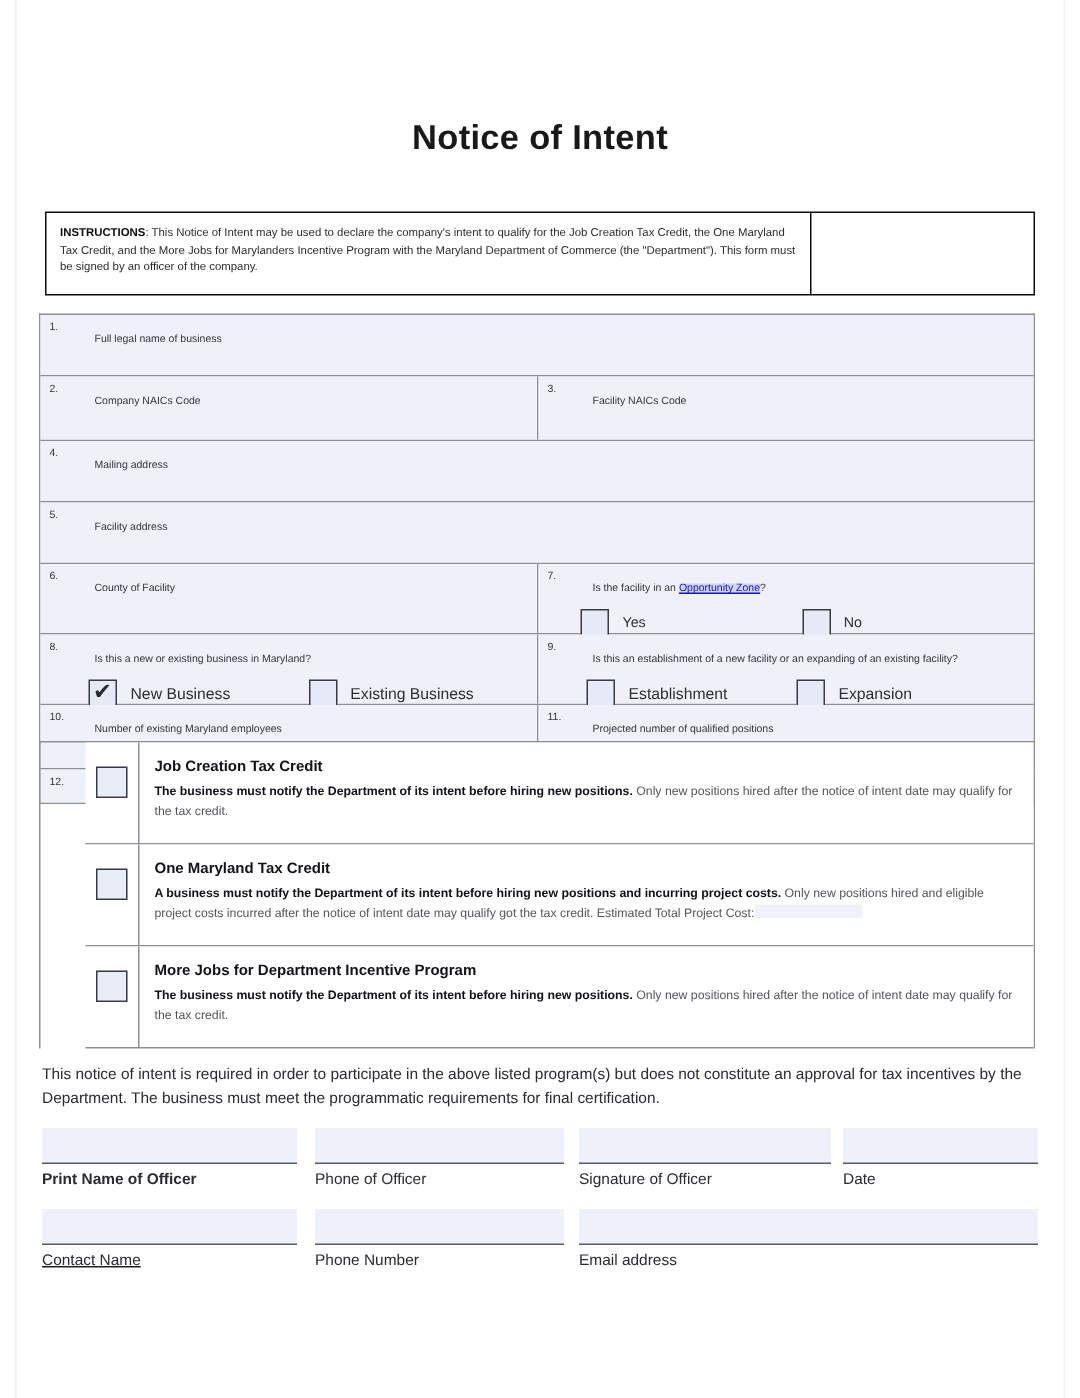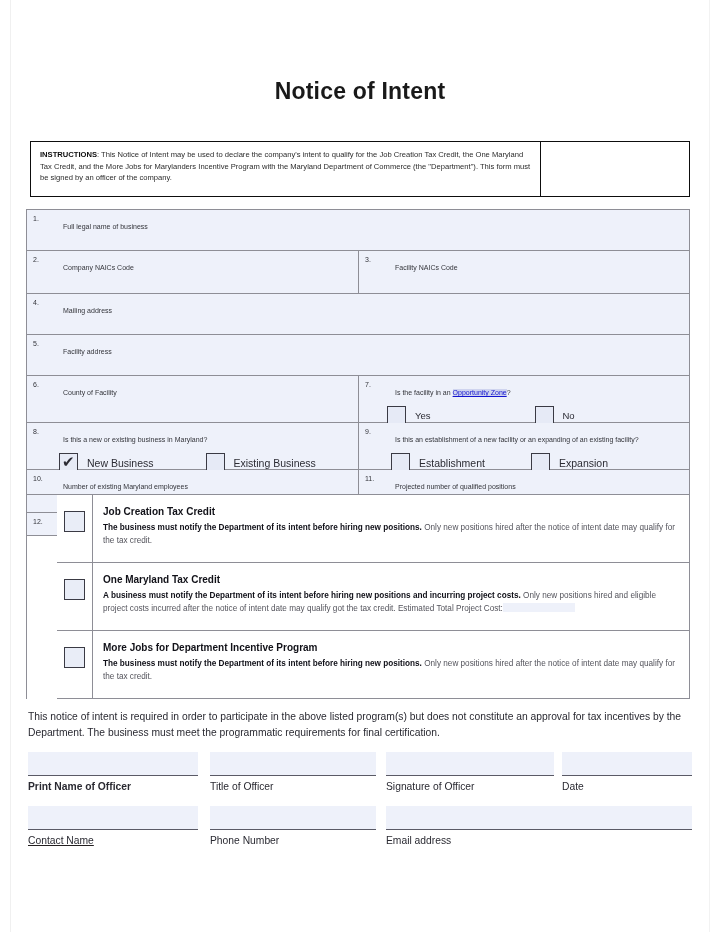--- a/index.html
+++ b/index.html
@@ -405,21 +405,21 @@
 
   <div class="closing">This notice of intent is required in order to participate in the above listed program(s) but does not constitute an approval for tax incentives by the Department. The business must meet the programmatic requirements for final certification.</div>
 
   <div class="sigrow r1">
     <div class="sigfield" style="left:0px; width:170px;font-weight:bold;">
       <div class="fill"></div>
       <div class="cap">Print Name of Officer</div>
     </div>
     <div class="sigfield" style="left:182px; width:166px;">
       <div class="fill"></div>
-      <div class="cap">Title of Officer</div>
+      <div class="cap">Phone of Officer</div>
     </div>
     <div class="sigfield" style="left:534px; width:130px;">
       <div class="fill"></div>
       <div class="cap">Date</div>
     </div>
     <div class="sigfield" style="left:358px; width:168px;">
       <div class="fill"></div>
       <div class="cap">Signature of Officer</div>
     </div>
   </div>

